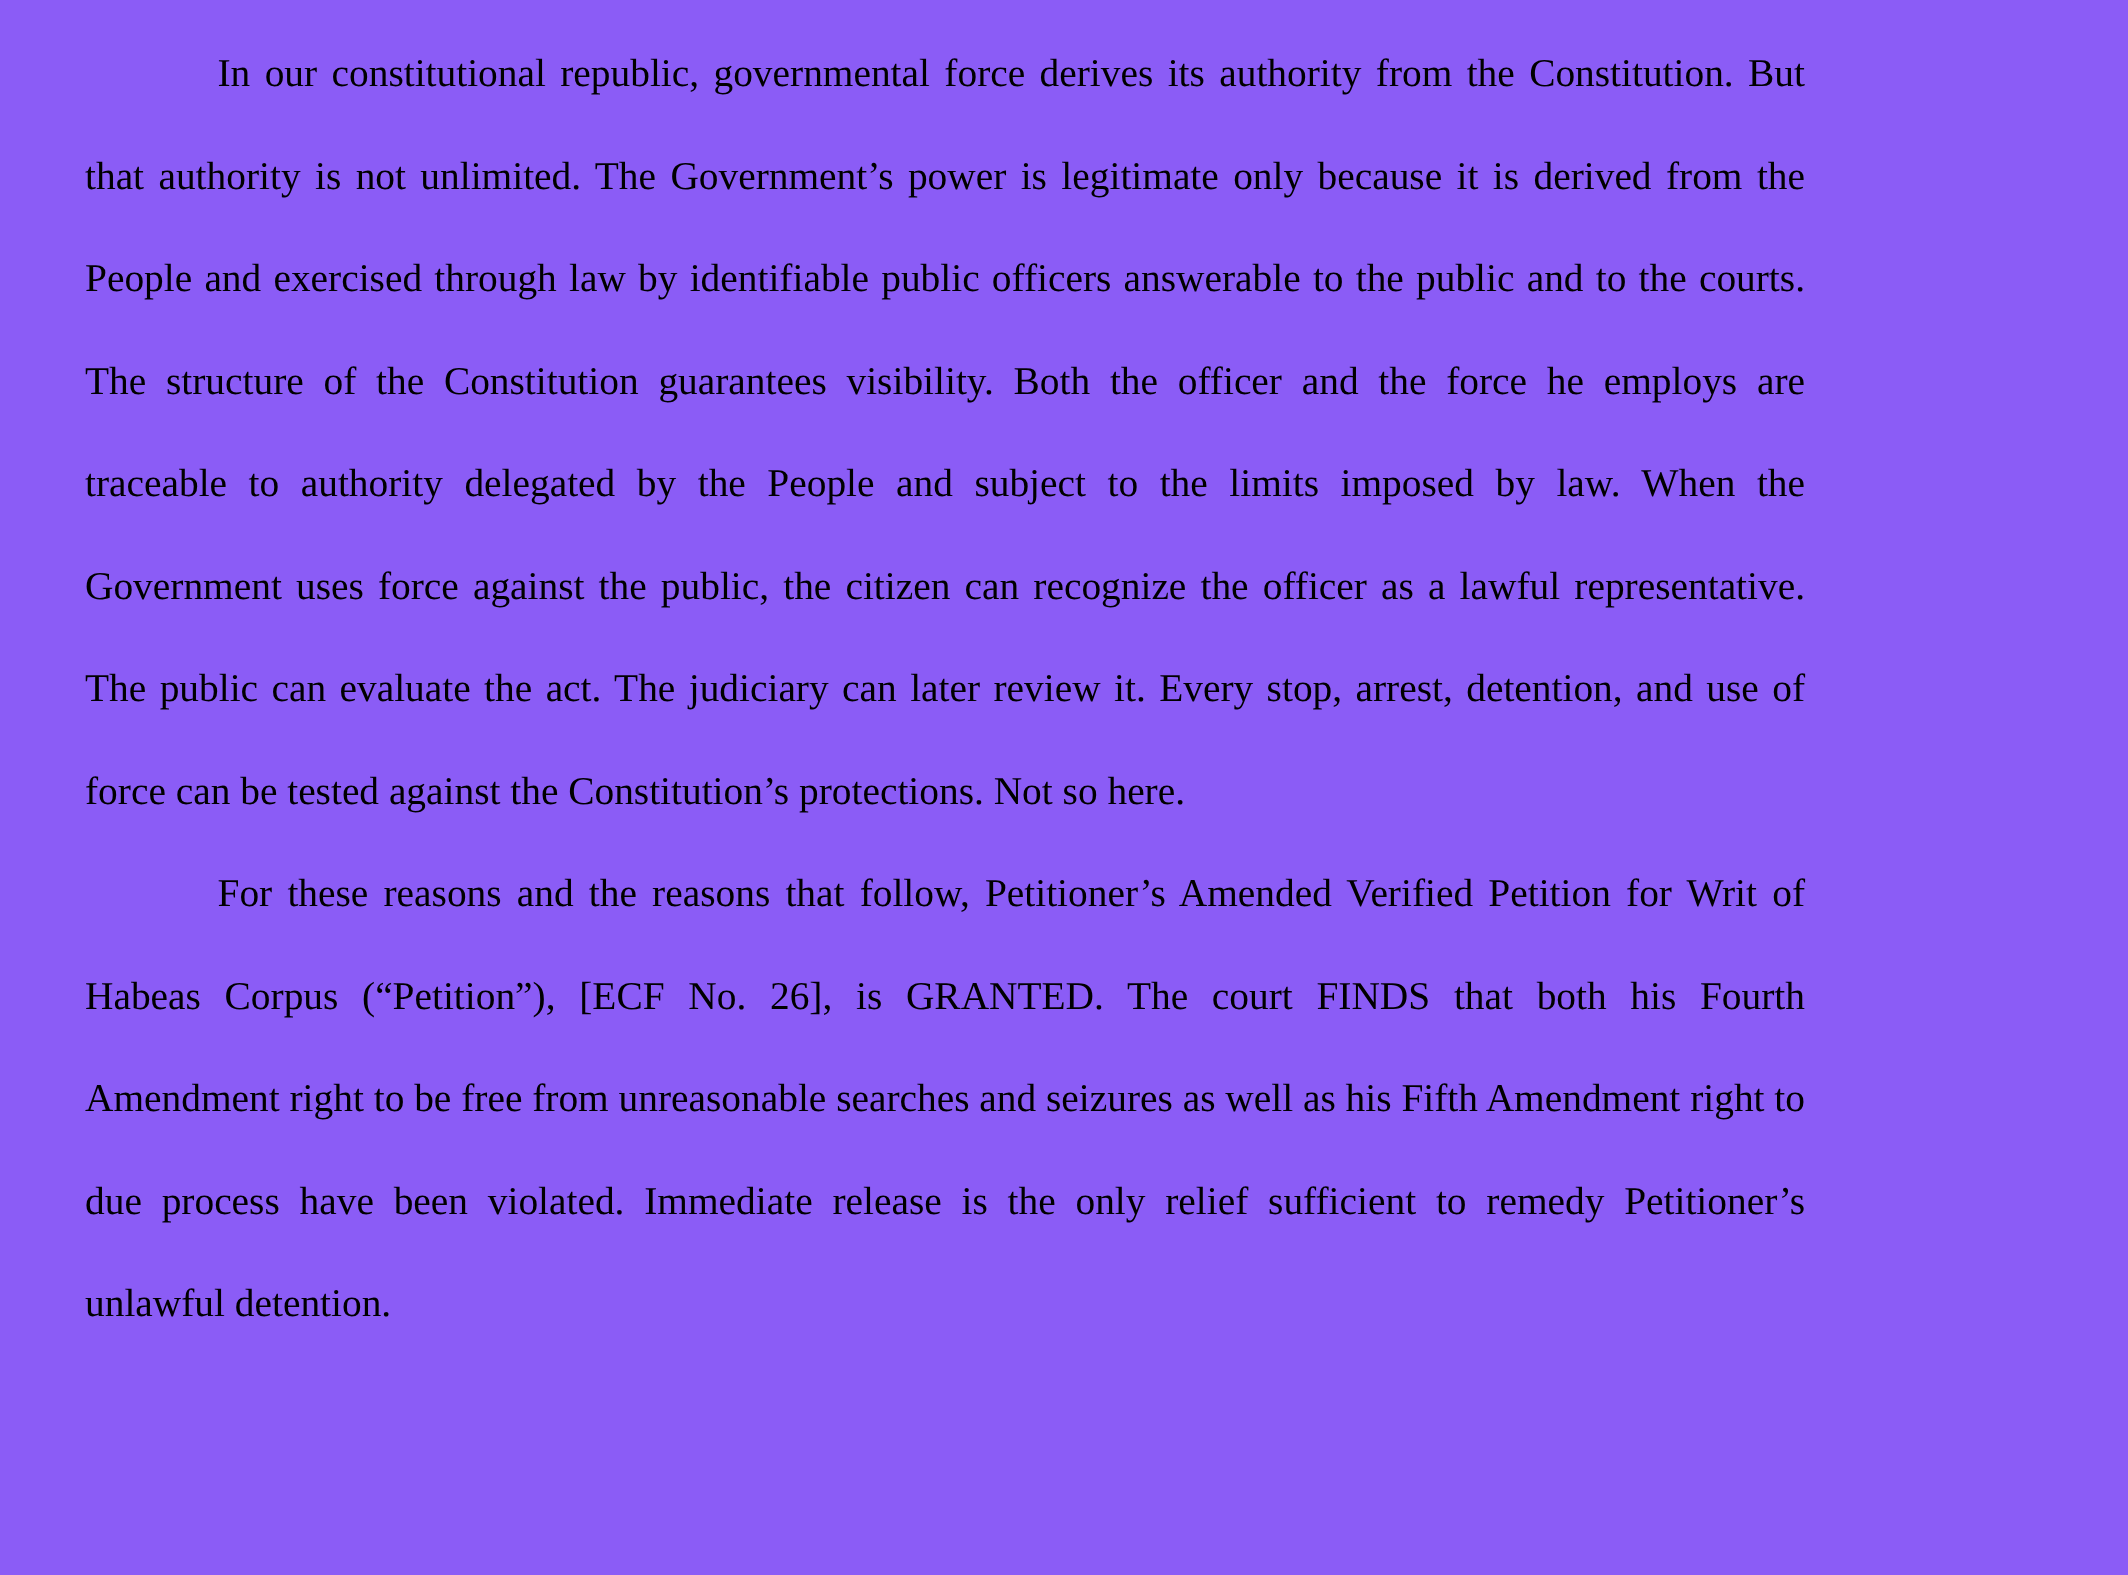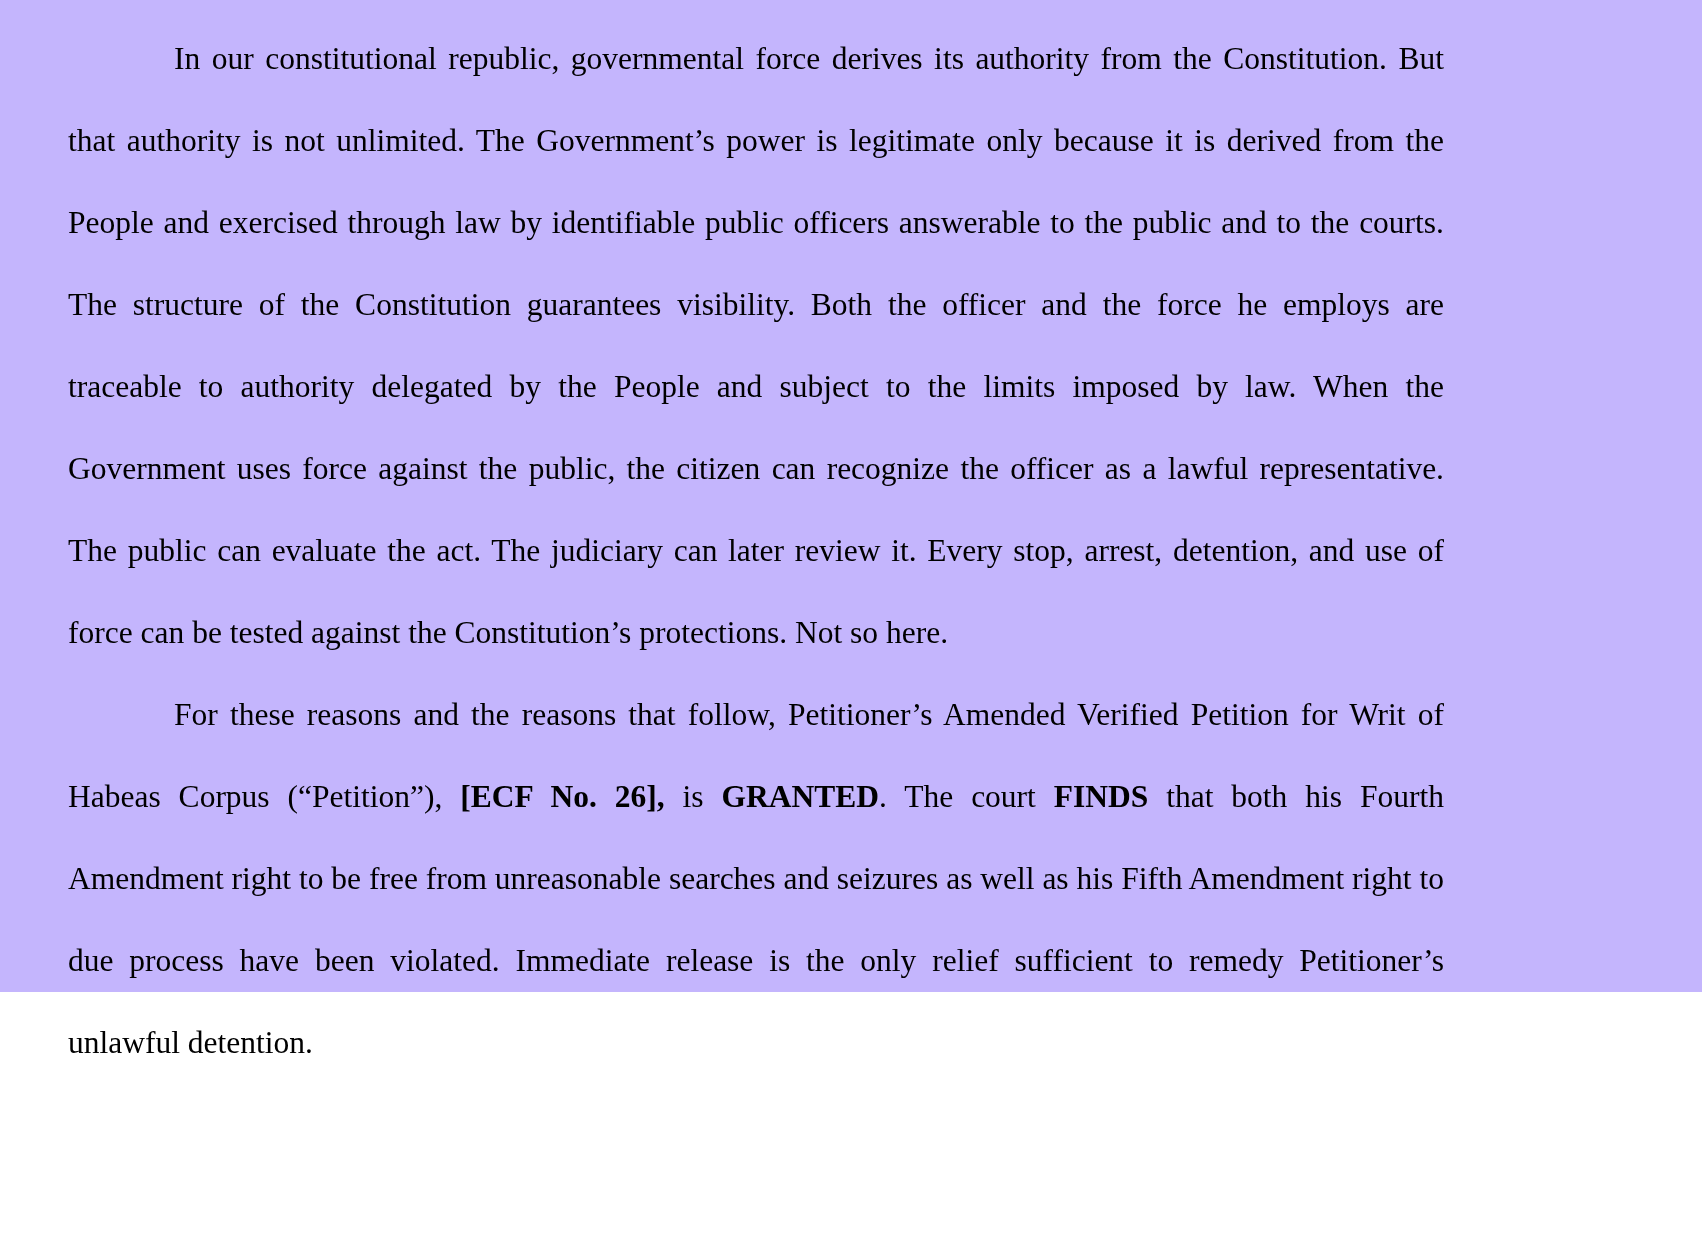--- a/index.html
+++ b/index.html
@@ -9,40 +9,40 @@
   }
   body {
     width: 1702px;
     height: 1260px;
     font-family: "Liberation Serif", "DejaVu Serif", serif;
     color: #000000;
   }
   .page {
     box-sizing: border-box;
     width: 1702px;
-    height: 992px;
+    height: 1260px;
     padding: 18px 258px 0 68px;
-    background: #c4b5fd;
+    background: #8b5cf6;
   }
   .doc-body {
     font-size: 31.5px;
     line-height: 82px;
     text-align: justify;
     text-justify: inter-word;
   }
   .para {
     margin: 0;
     text-indent: 106px;
     text-align: justify;
   }
   .para:last-child {
     margin-bottom: 0;
   }
   .bold {
-    font-weight: bold;
+    font-weight: normal;
   }
 </style>
 </head>
 <body>
 
 <div class="page">
   <div class="doc-body">
     <p class="para" id="para-1"><span>In our constitutional republic, governmental force derives its authority from the Constitution. But that authority is not unlimited. The Government’s power is legitimate only because it is derived from the People and exercised through law by identifiable public officers answerable to the public and to the courts. The structure of the Constitution guarantees visibility. Both the officer and the force he employs are traceable to authority delegated by the People and subject to the limits imposed by law. When the Government uses force against the public, the citizen can recognize the officer as a lawful representative. The public can evaluate the act. The judiciary can later review it. Every stop, arrest, detention, and use of force can be tested against the Constitution’s protections. Not so here.</span></p>
     <p class="para" id="para-2"><span>For these reasons and the reasons that follow, Petitioner’s Amended Verified Petition for Writ of Habeas Corpus (“Petition”), </span><span class="bold">[ECF No. 26],</span><span> is </span><span class="bold">GRANTED</span><span>. The court </span><span class="bold">FINDS</span><span> that both his Fourth Amendment right to be free from unreasonable searches and seizures as well as his Fifth Amendment right to due process have been violated. Immediate release is the only relief sufficient to remedy Petitioner’s unlawful detention.</span></p>
   </div>

